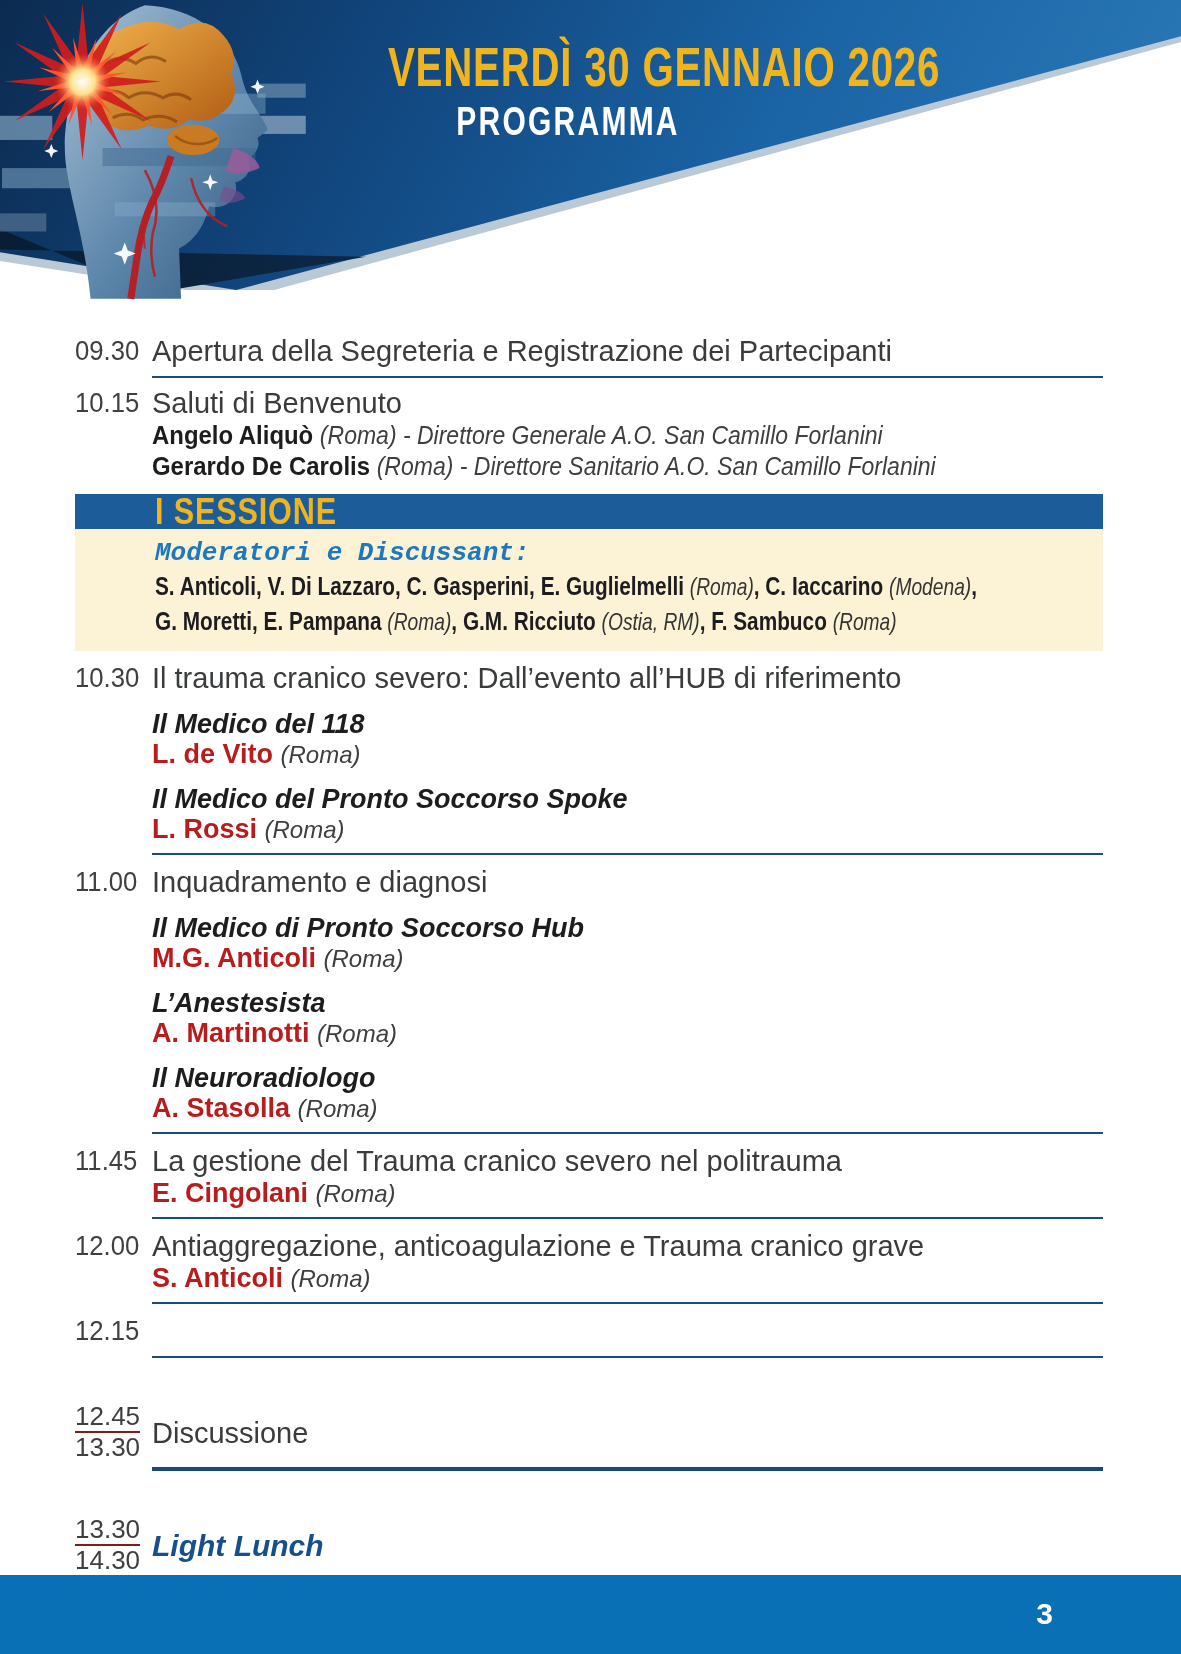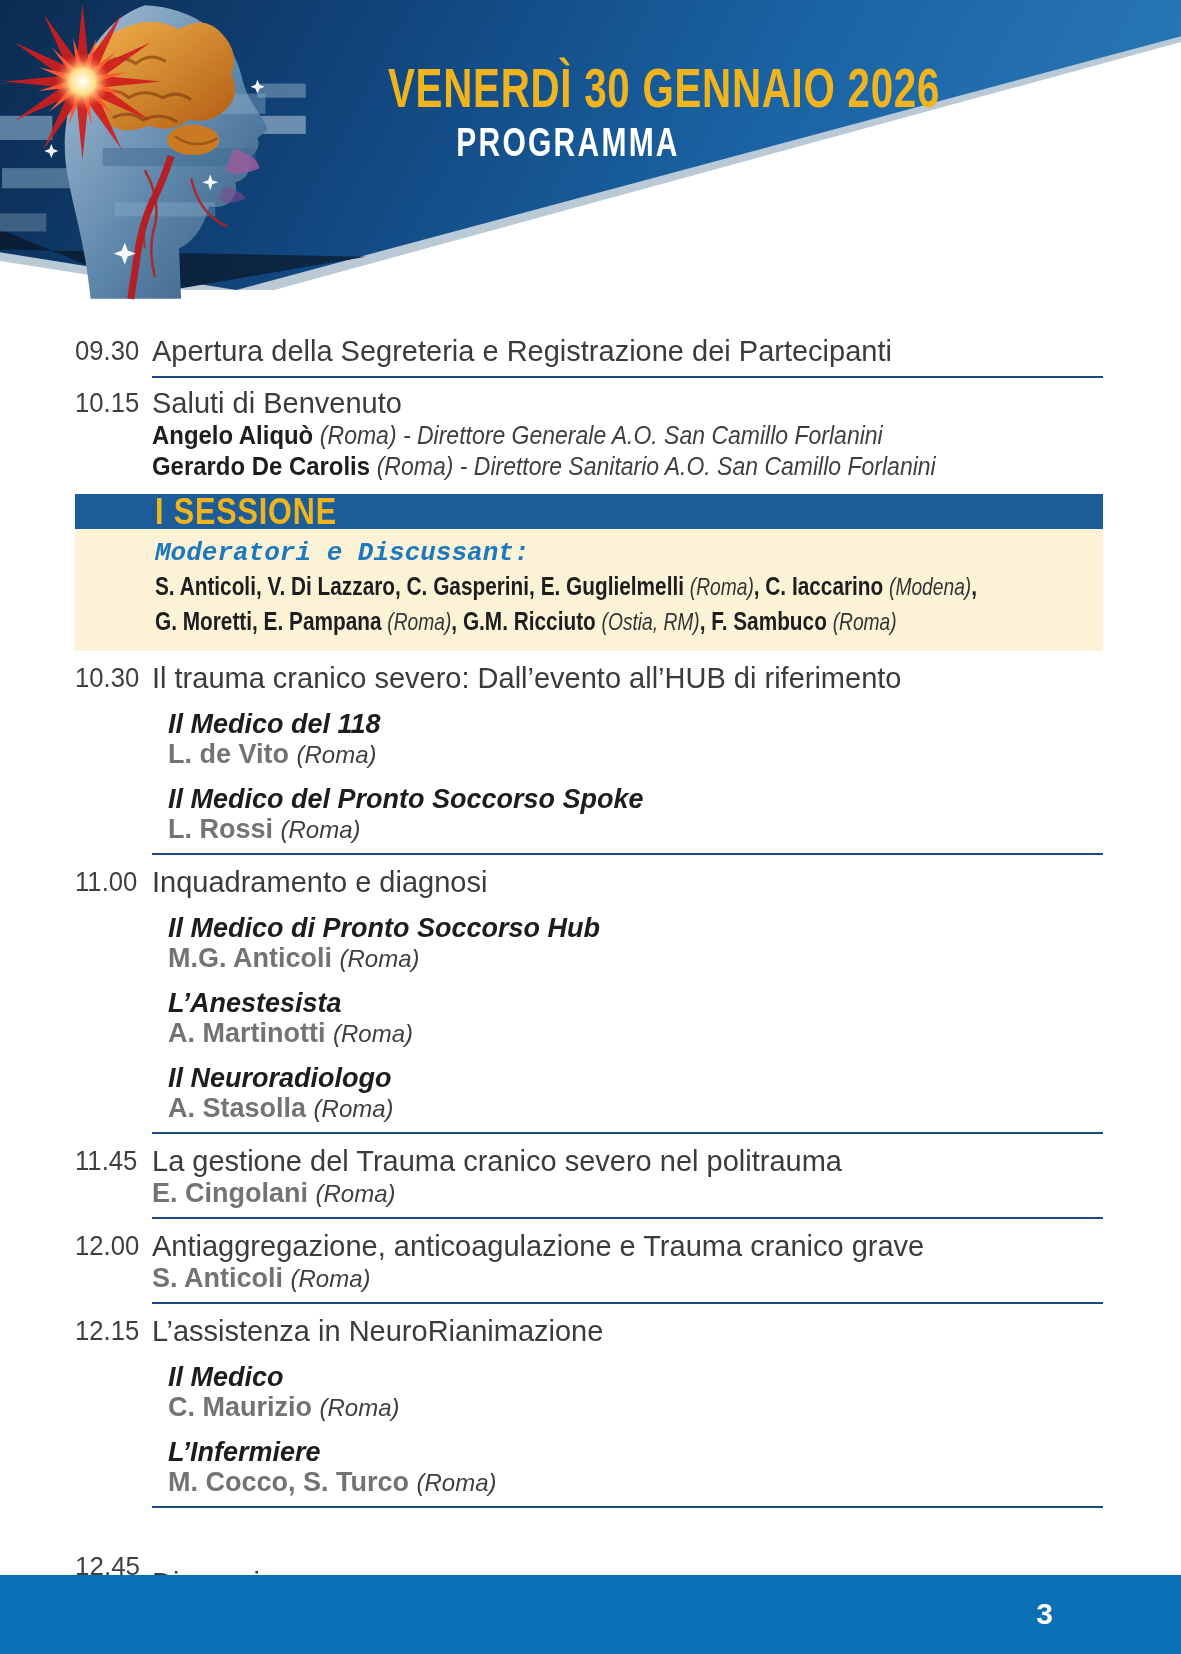--- a/index.html
+++ b/index.html
@@ -26,21 +26,21 @@
     clip-path: polygon(0 0, 100% 0, 100% 12.5%, 20% 100%, 0 87%);
     background: linear-gradient(118deg, #0c2b50 0%, #11457c 30%, #1a63a4 62%, #2d7cba 100%);
   }
   .banner-wedge {
     position: absolute; inset: 0;
     clip-path: polygon(0 79%, 13% 101%, 31% 88.5%, 0 86%);
     background: linear-gradient(100deg, #081c33, #16406b);
   }
   .banner-art { position: absolute; left: -6px; top: -4px; width: 352px; height: 304px; }
   .banner-titles {
-    position: absolute; left: 318px; top: 34px; width: 500px; text-align: center; margin-top: 21px;
+    position: absolute; left: 318px; top: 34px; width: 500px; text-align: center;
   }
   .banner-titles h1 {
     margin: 0; color: #f0b41e; font-size: 56px; font-weight: 800;
     white-space: nowrap; letter-spacing: 1px;
     transform: scaleX(.72); transform-origin: 50% 50%;
   }
   .banner-titles h2 {
     margin: 0; color: #ffffff; font-size: 40px; font-weight: 700;
     white-space: nowrap; letter-spacing: 3px;
     transform: scaleX(.75); transform-origin: 50% 50%;
@@ -57,24 +57,24 @@
   .title { font-size: 29px; line-height: 34px; color: #393b3d; }
   .pt6  { padding-top: 6px; margin-top: 38px; }
   .pt8  { padding-top: 8px; }
   .pt10 { padding-top: 10px; }
 
   .speaker { font-size: 26px; line-height: 31px; white-space: nowrap;
              transform: scaleX(.92); transform-origin: left; }
   .spk-name { font-weight: bold; color: #1d1d1f; }
   .spk-detail { font-style: italic; color: #3c3e40; font-size: 25px; }
 
-  .talk { margin-top: 6px; margin-left: 16px; }
+  .talk { margin-top: 6px; }
   .role { font-size: 27px; line-height: 30px; font-weight: bold; font-style: italic; color: #1d1d1f; padding-top: 8px;}
   .who  { font-size: 27px; line-height: 30px; }
-  .who .nm { font-weight: bold; color: #737373; }
+  .who .nm { font-weight: bold; color: #b91c1c; }
   .who .lc { font-style: italic; font-size: 24px; color: #3c3e40; }
 
   .divider { height: 2px; background: #1b4a7e; margin: 8px 0 0 77px; }
   .divider.thick { height: 4px; background: #17497f; margin-top: 6px; }
 
   
   .sessbar {
     margin-top: 12px; height: 35px; background: #1c5c99;
     display: flex; align-items: center; padding-left: 80px;
   }
@@ -304,37 +304,20 @@
         <div class="who">
           <span class="nm">S. Anticoli</span>
           <span class="lc">(Roma)</span>
         </div>
       </div>
     </div>
     <div class="divider"></div>
 
     <div class="row pt10">
       <div class="time">12.15</div>
-      <div class="cell">
-        <div class="title">L’assistenza in NeuroRianimazione</div>
-        <div class="talk">
-          <div class="role">Il Medico</div>
-          <div class="who">
-            <span class="nm">C. Maurizio</span>
-            <span class="lc">(Roma)</span>
-          </div>
-        </div>
-        <div class="talk">
-          <div class="role">L’Infermiere</div>
-          <div class="who">
-            <span class="nm">M. Cocco, S. Turco</span>
-            <span class="lc">(Roma)</span>
-          </div>
-        </div>
-      </div>
     </div>
     <div class="divider"></div>
 
     <div class="row pt6">
       <div class="ftime">
         <span class="ft-top">12.45</span><br>
         <span class="ft-bot">13.30</span>
       </div>
       <div class="cell frac-cell">
         <div class="title">Discussione</div>

